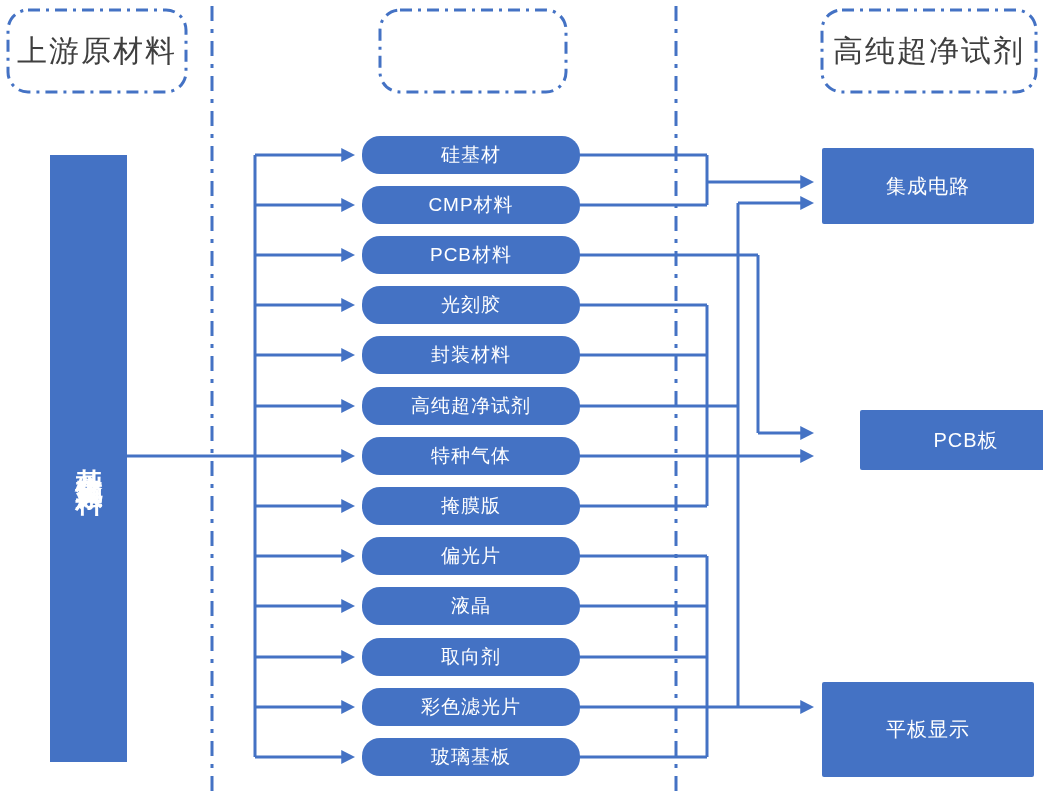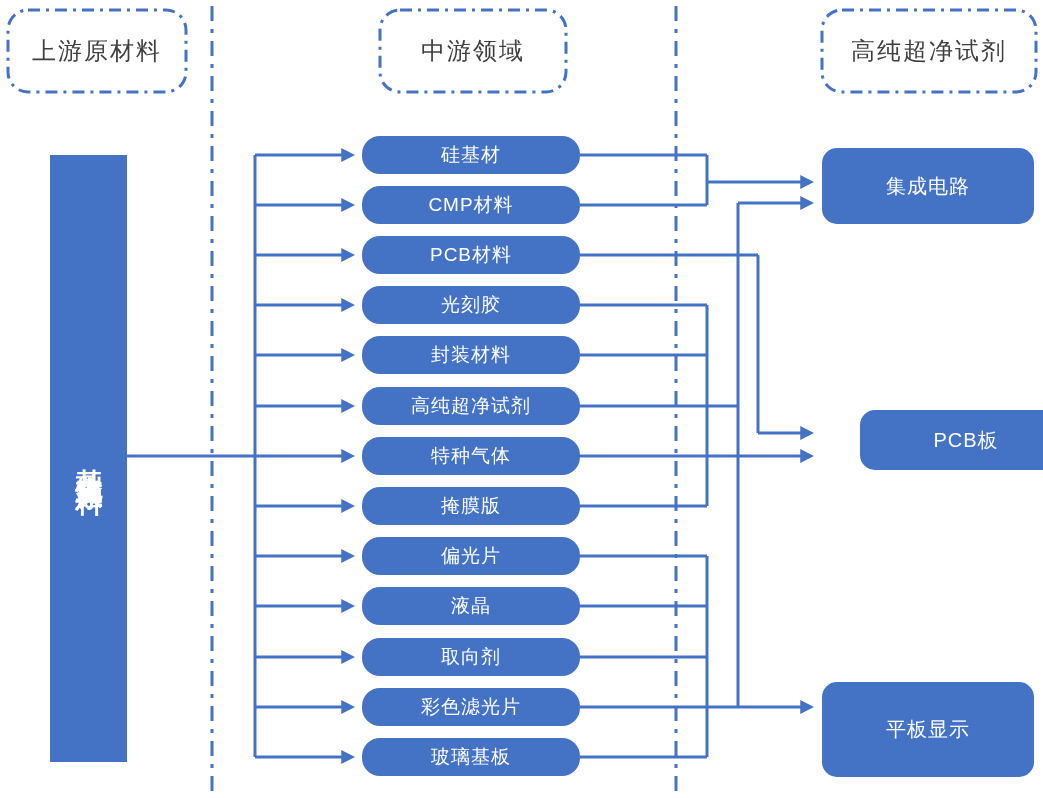--- a/index.html
+++ b/index.html
@@ -3,41 +3,41 @@
 <meta charset="utf-8">
 <style>
   html,body{margin:0;padding:0;background:#ffffff;}
   .canvas{
     position:relative;width:1043px;height:798px;background:#ffffff;
     font-family:"Liberation Sans","DejaVu Sans",sans-serif;overflow:hidden;
   }
   .wires{position:absolute;left:0;top:0;width:1043px;height:798px;}
   .col-header{
     position:absolute;display:flex;align-items:center;justify-content:center;
-    font-size:24px;color:#3f3f3f;letter-spacing:2px;
+    font-size:30px;color:#3f3f3f;letter-spacing:2px;
   }
   .hdr-up{left:8px;top:10px;width:178px;height:82px;}
   .hdr-mid{left:380px;top:10px;width:186px;height:82px;}
   .hdr-down{left:822px;top:10px;width:214px;height:82px;}
   .upstream-box{
     position:absolute;left:50px;top:155px;width:77px;height:607px;
     background:#4472C4;display:flex;align-items:center;justify-content:center;
   }
   .upstream-box span{
     writing-mode:vertical-lr;text-orientation:upright;
     color:#ffffff;font-weight:bold;font-size:27px;letter-spacing:4px;line-height:1;
   }
   .mbox{
     position:absolute;left:362px;width:218px;height:38px;background:#4472C4;
     border-radius:18px;color:#ffffff;font-size:19px;letter-spacing:1px;
     display:flex;align-items:center;justify-content:center;
   }
   .dbox{
     position:absolute;left:822px;width:212px;background:#4472C4;
-    border-radius:15px;color:#ffffff;font-size:20px;letter-spacing:1px;
+    border-radius:2px;color:#ffffff;font-size:20px;letter-spacing:1px;
     display:flex;align-items:center;justify-content:center;
   }
   .dbox-ic{top:148px;height:76px;}
   .dbox-pcb{top:410px;height:60px;margin-left:38px;}
   .dbox-fpd{top:662px;height:95px;margin-top:20px;}
 </style>
 </head>
 <body>
 
 <div class="canvas">
@@ -100,21 +100,20 @@
       <path d="M580,556 H707"></path>
       <path d="M580,606 H707"></path>
       <path d="M580,657 H707"></path>
       <path d="M580,757 H707"></path>
       <path d="M707,556 V757"></path>
       <path d="M580,707 H803" marker-end="url(#arr)"></path>
     </g>
   </svg>
 
   <div class="col-header hdr-up">上游原材料</div>
-  <div class="col-header hdr-mid">中游领域</div>
   <div class="col-header hdr-down">高纯超净试剂</div>
 
   <div class="upstream-box">
     <span>基础化工原料</span>
   </div>
 
   <div class="mbox" style="top:136px">硅基材</div>
   <div class="mbox" style="top:186px">CMP材料</div>
   <div class="mbox" style="top:236px">PCB材料</div>
   <div class="mbox" style="top:286px">光刻胶</div>

